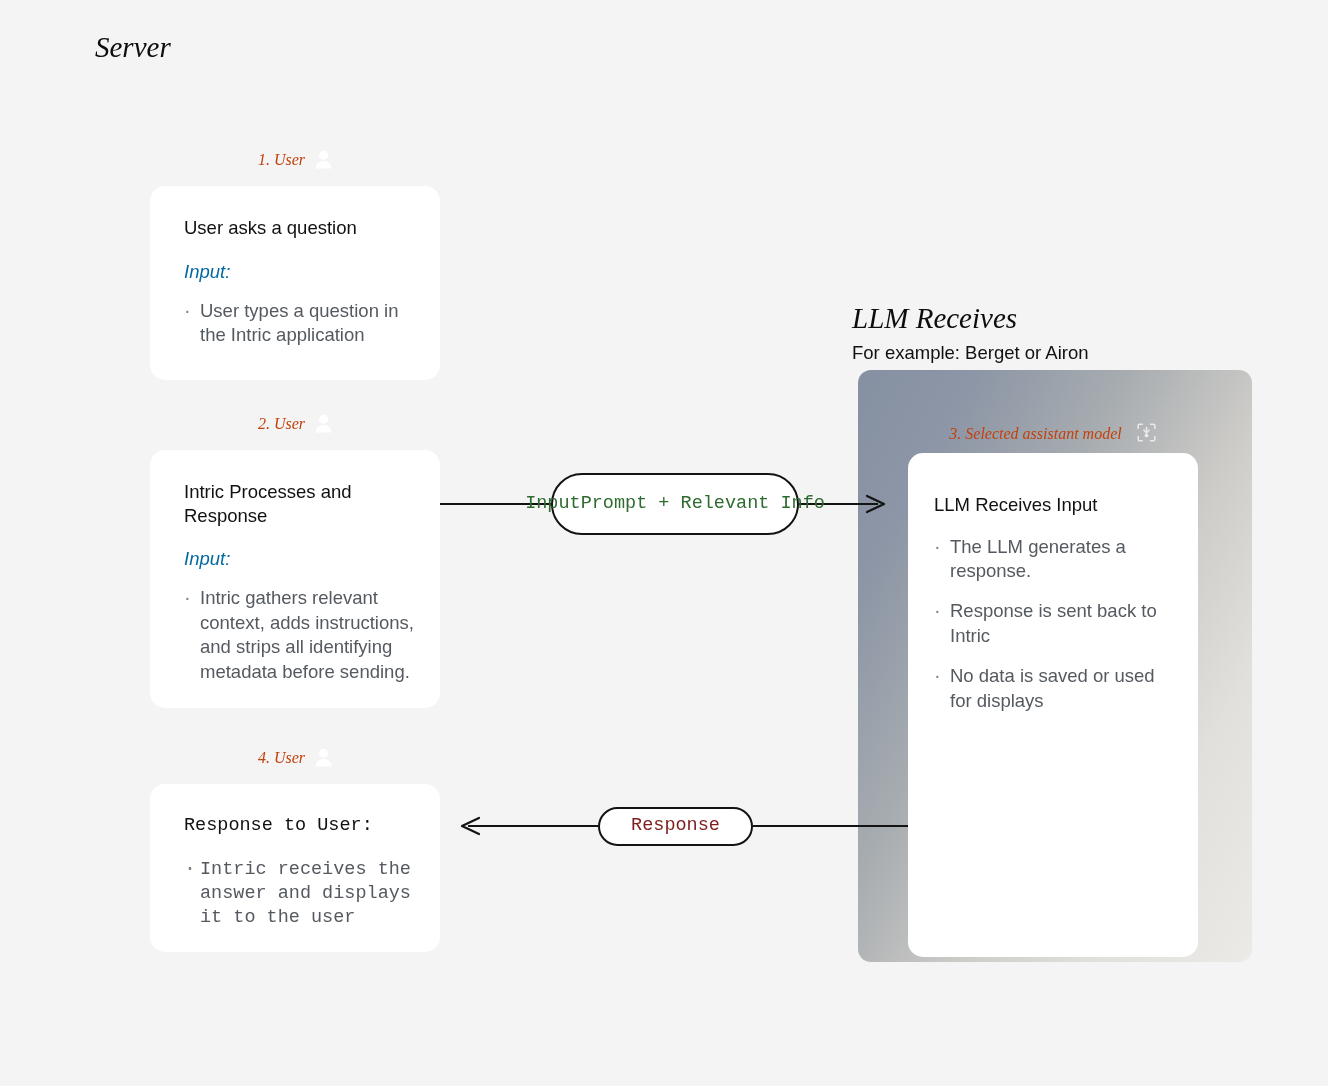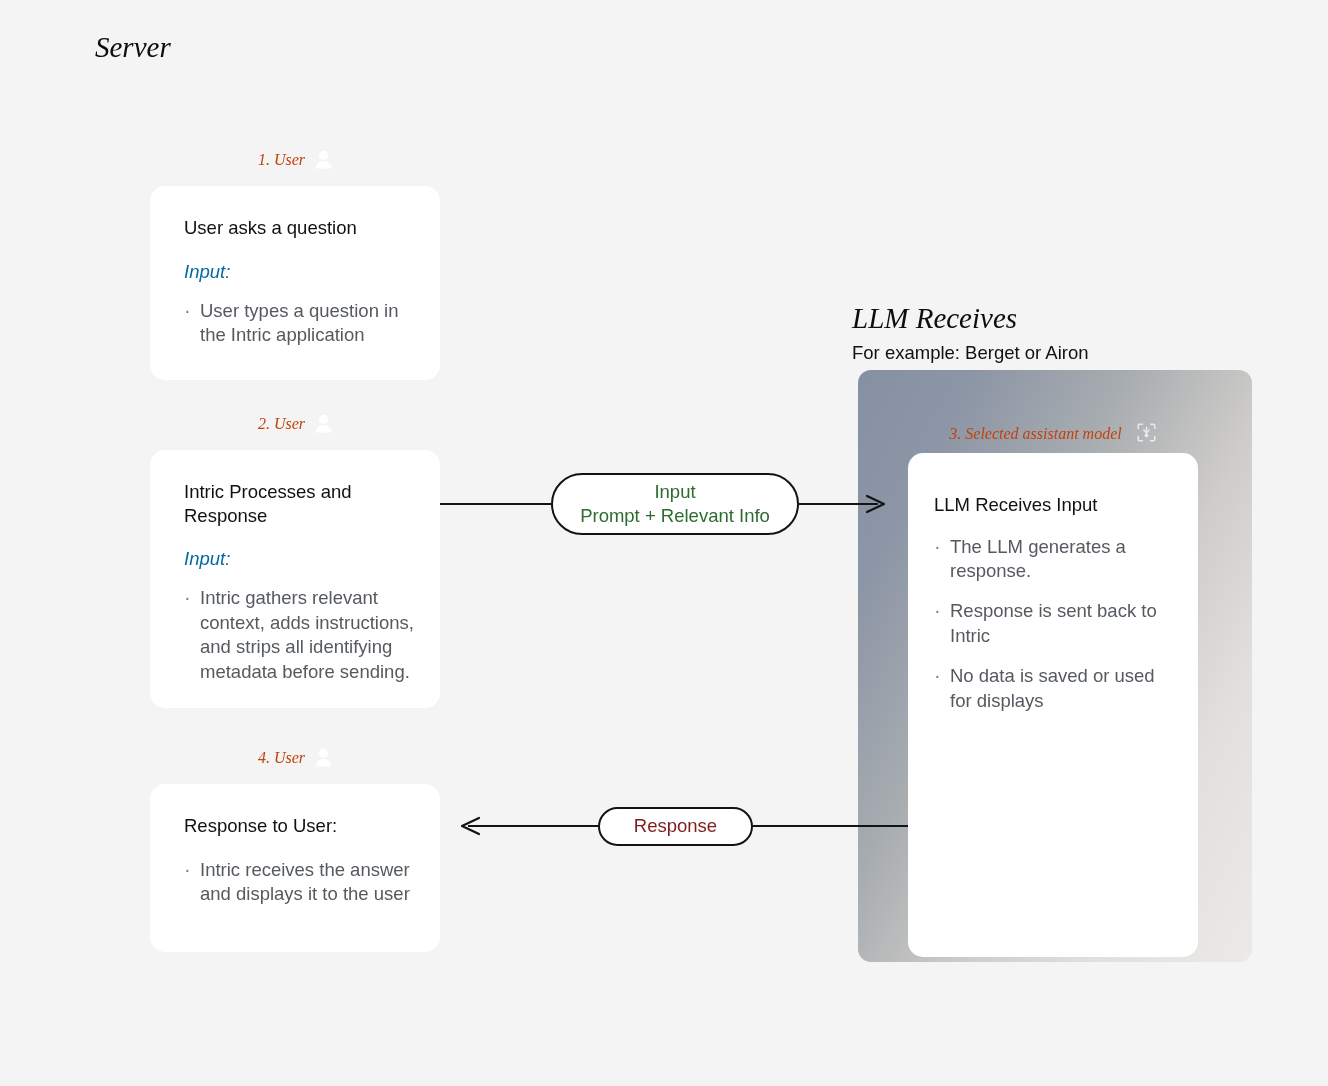--- a/index.html
+++ b/index.html
@@ -128,21 +128,21 @@
     left: 0;
     top: -2px;
     font-size: 20px;
     color: #7c8189;
     line-height: 1.32;
   }
 
   
   #card-1 { left: 150px; top: 186px;  width: 290px; height: 194px; }
   #card-2 { left: 150px; top: 450px;  width: 290px; height: 258px; }
-  #card-3 { left: 150px; top: 784px;  width: 290px; height: 168px; }
+  #card-3 { left: 150px; top: 784px;  width: 290px; height: 168px; font-family: Liberation Mono, monospace; }
   #card-llm {
     left: 908px; top: 453px; width: 290px; height: 504px;
     padding: 40px 26px 26px 26px;
   }
   #card-llm .card-title { margin-bottom: 18px; }
   #card-llm .bullets li { margin-bottom: 16px; }
 
   
   .edge {
     position: absolute;
@@ -151,26 +151,27 @@
     pointer-events: none;
   }
 
   
   .pill {
     position: absolute;
     box-sizing: border-box;
     background: #ffffff;
     border: 2px solid #131313;
     display: flex;
-    flex-direction: column;
+    flex-direction: row;
     align-items: center;
     justify-content: center;
     text-align: center;
     line-height: 1.3;
     white-space: nowrap;
+    font-family: Liberation Mono, monospace;
   }
   #pill-input {
     left: 551px; top: 473px;
     width: 248px; height: 62px;
     border-radius: 31px;
     font-size: 18.5px;
     color: #2e6b2f;
   }
   #pill-response {
     left: 598px; top: 807px;

